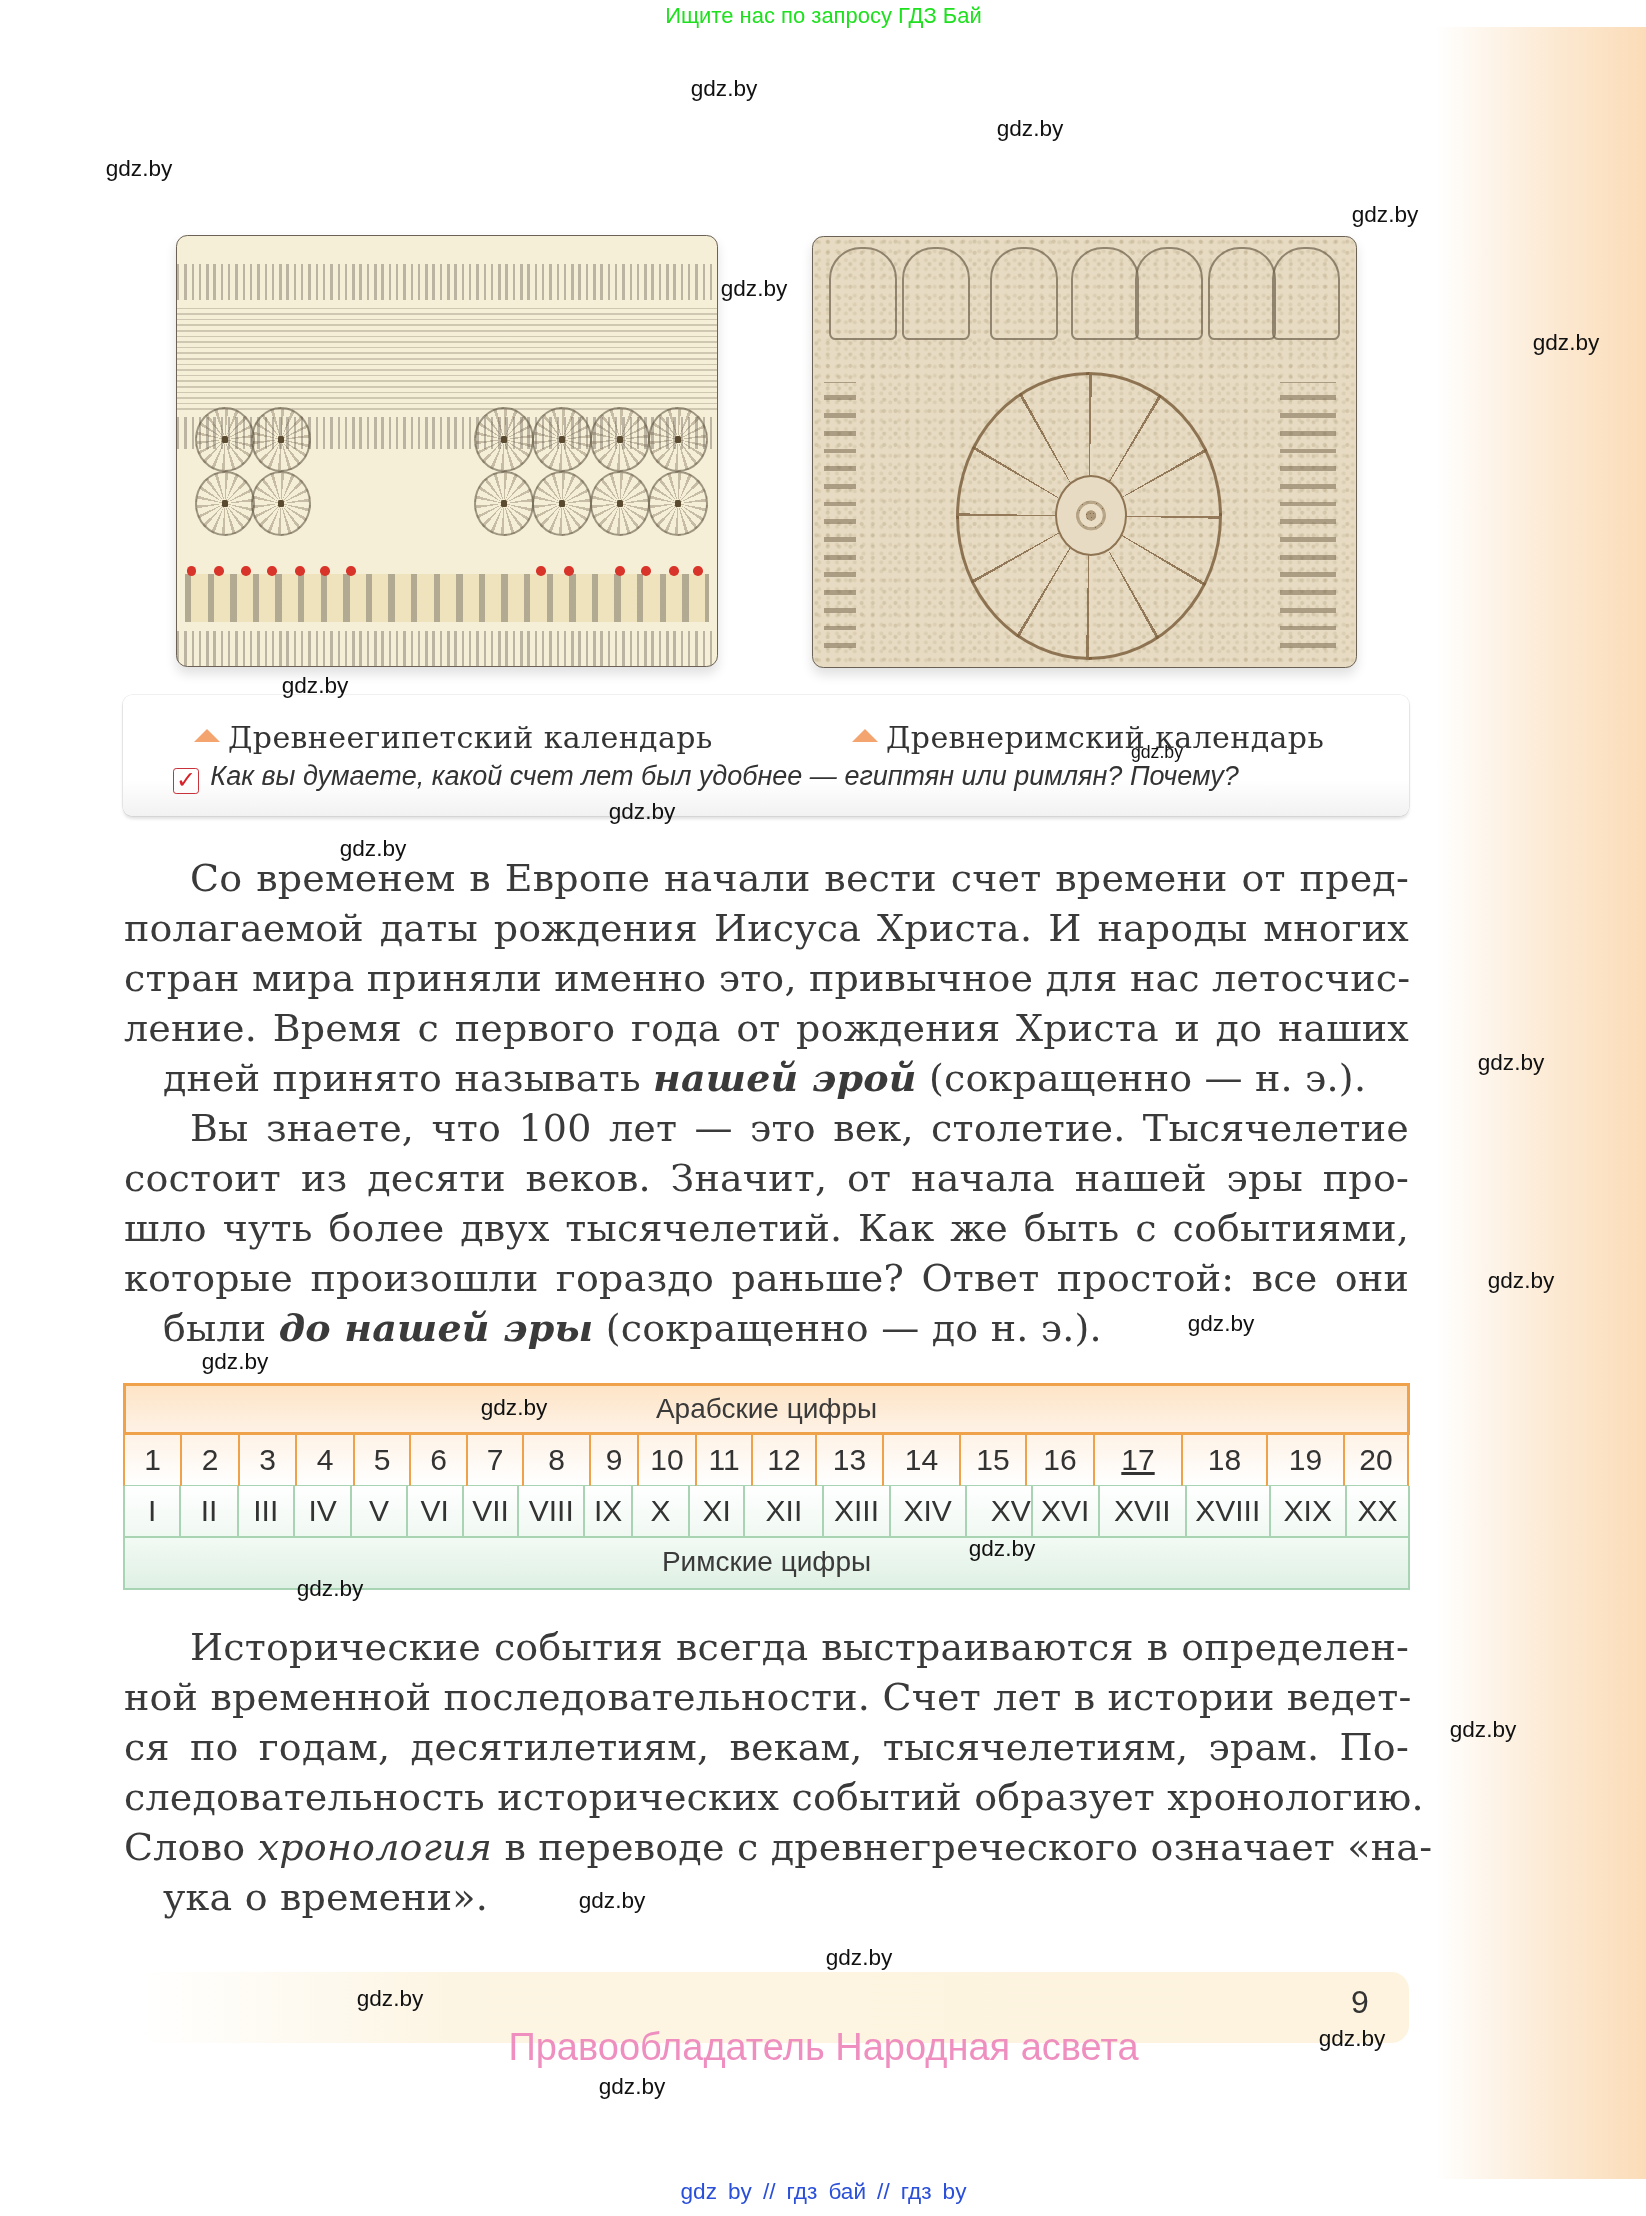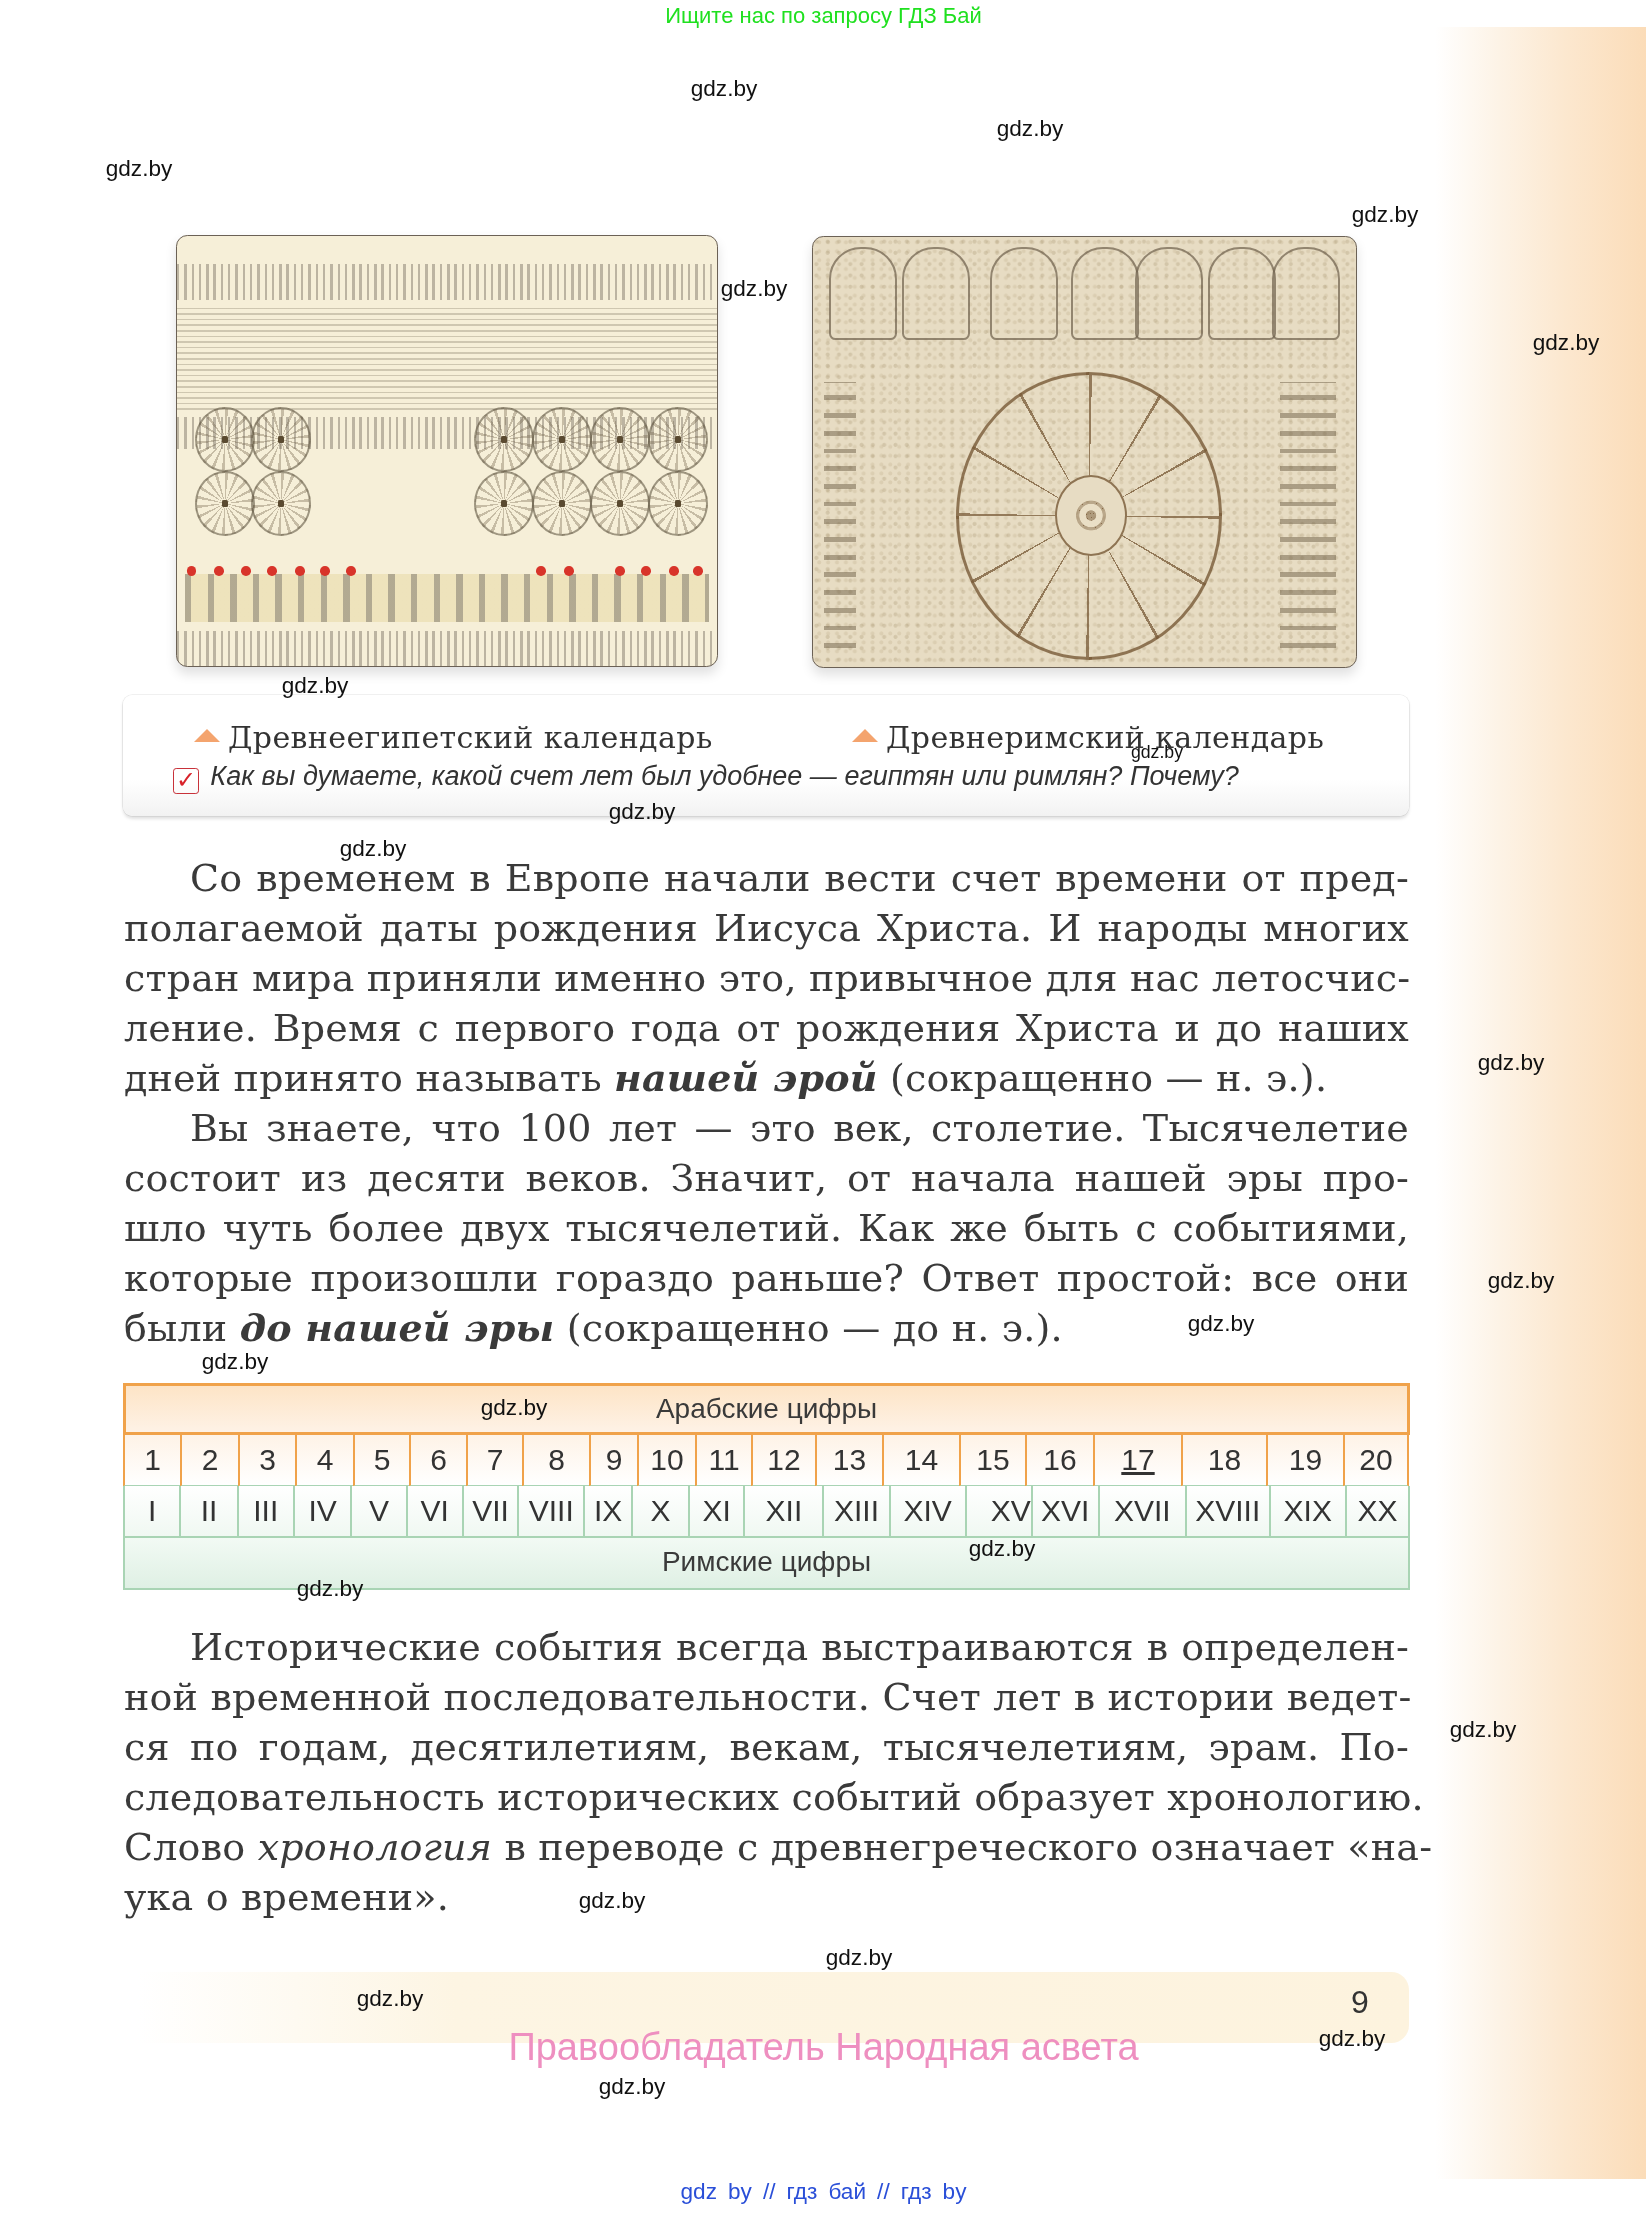--- a/index.html
+++ b/index.html
@@ -110,21 +110,21 @@
     color: #d8222a; font-size: 24px; line-height: 22.6px; text-align: center;
   }
 
   
   .para {
     position: absolute; left: 124px; width: 1285px;
     font-family: "DejaVu Serif", serif; font-size: 38px; line-height: 50px;
     color: #3a3a3a; text-align: justify; letter-spacing: 0.2px;
   }
   .para .line { display: block; height: 50px; white-space: nowrap; text-align-last: justify; text-align: justify; }
-  .para .line.last { text-align-last: left; }
+  .para .line.last { text-align-last: left; margin-left: 39px; }
   .para .line.indent { padding-left: 66px; }
   .para em { font-style: italic; }
   .para b { font-weight: bold; }
 
   
   .num-table {
     position: absolute; left: 123px; top: 1383px; width: 1287px; height: 206px;
   }
   .nt-header {
     position: absolute; left: 0; top: 0; width: 1287px; height: 52px; box-sizing: border-box;

